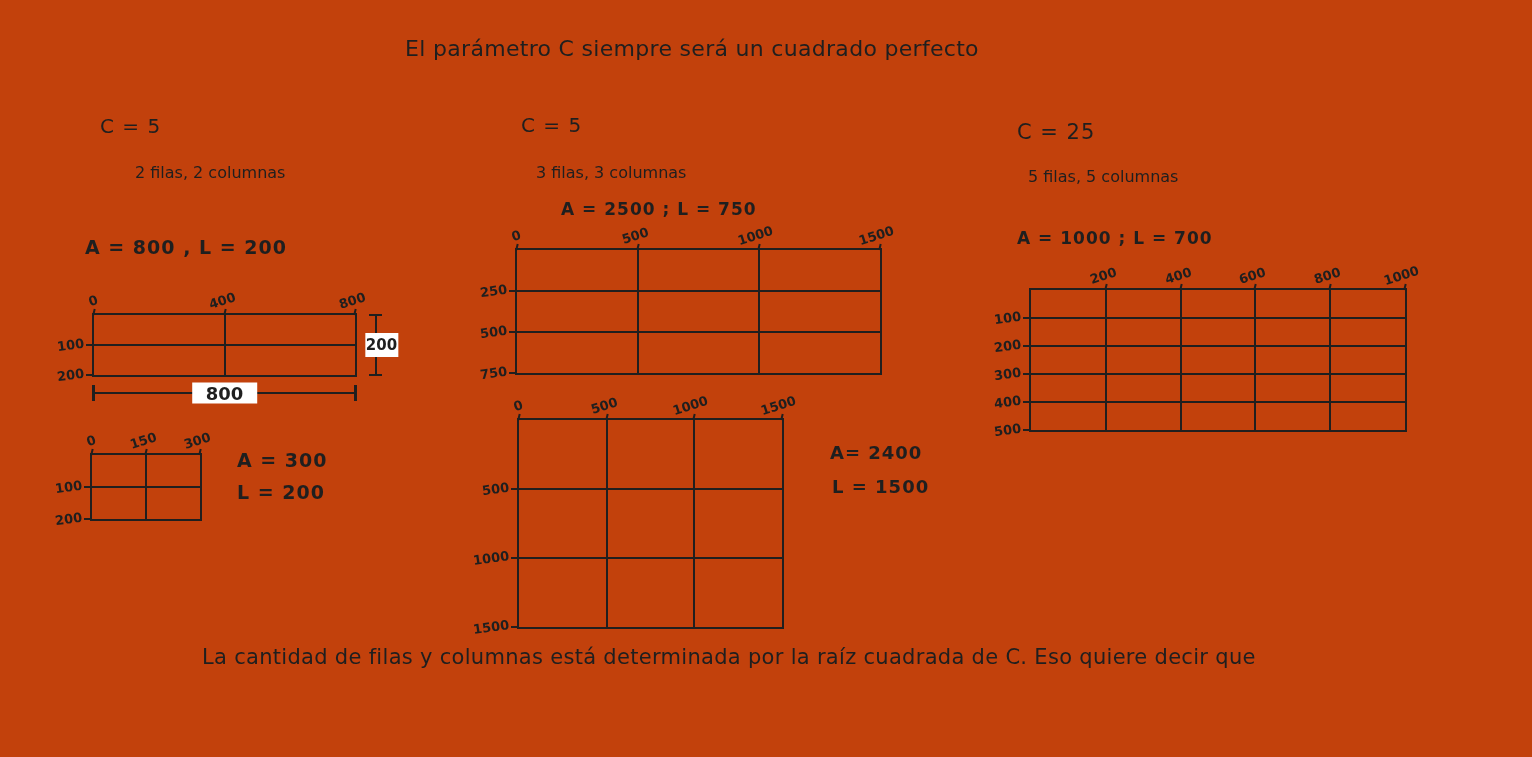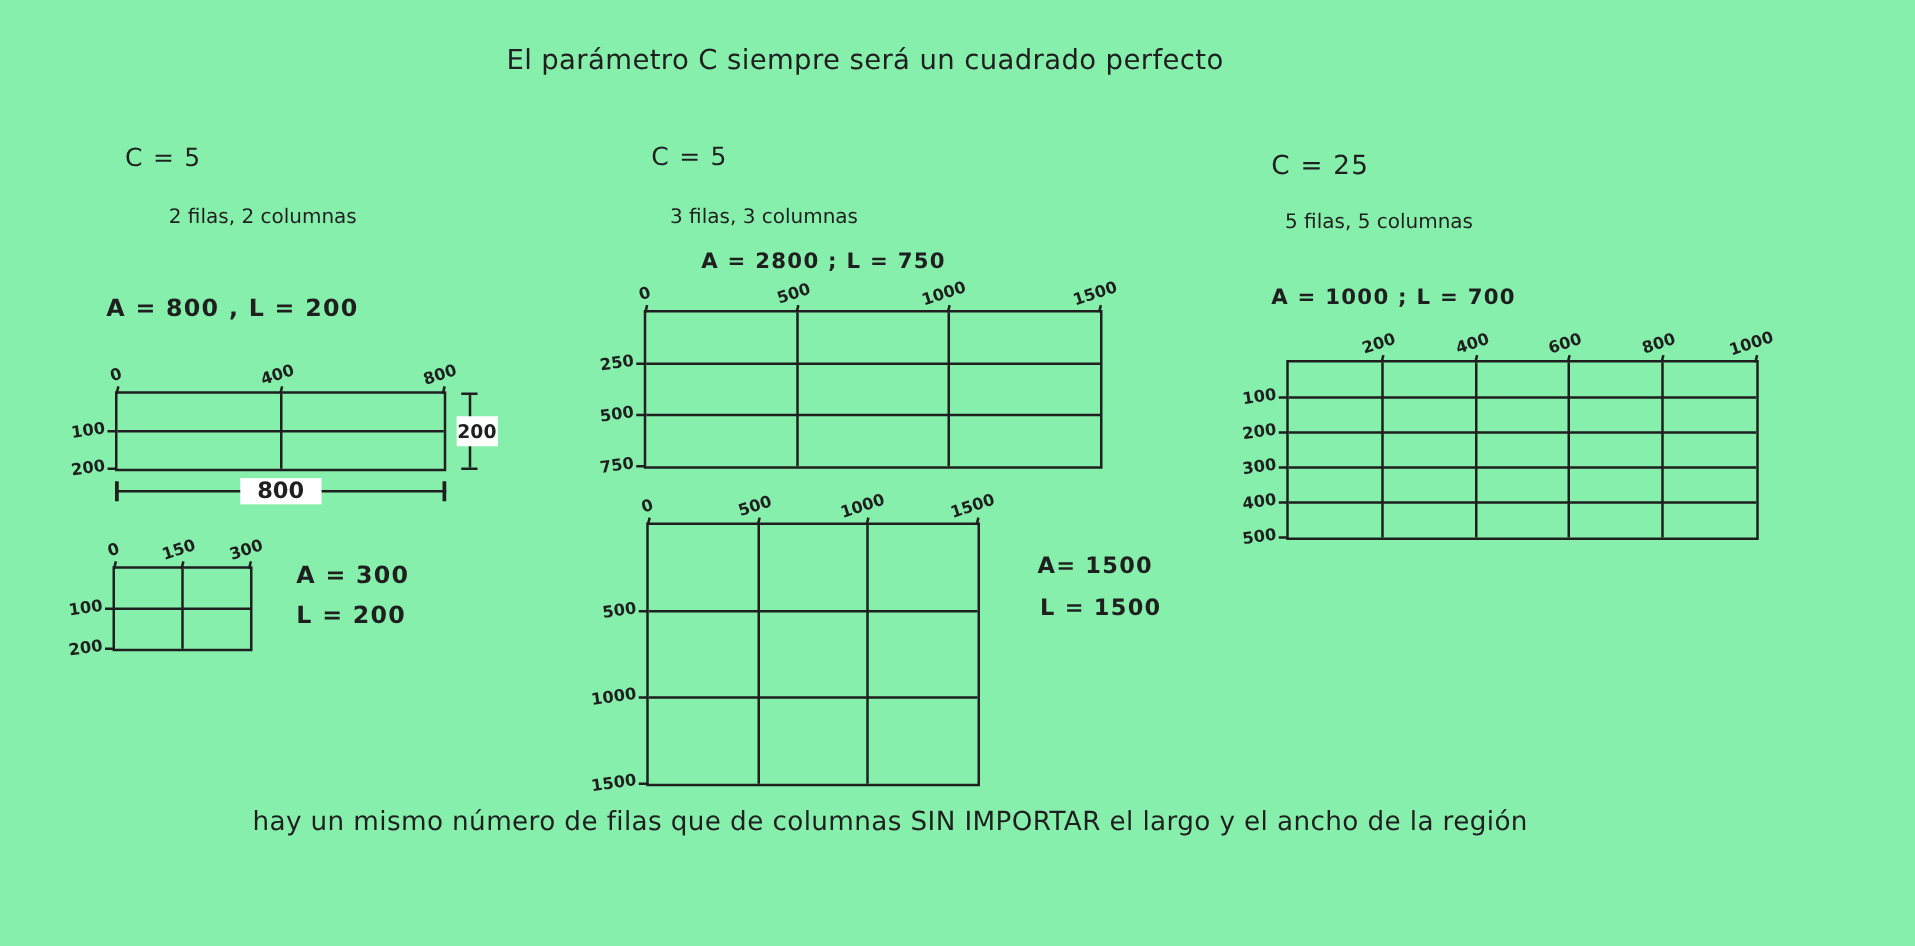--- a/index.html
+++ b/index.html
@@ -58,39 +58,39 @@
   .dimv .cap-t{position:absolute;top:0;left:1px;right:1px;height:2px;background:var(--ink,#1f1f1f);}
   .dimv .cap-b{position:absolute;bottom:0;left:1px;right:1px;height:2px;background:var(--ink,#1f1f1f);}
   .dimv .dimlabel{
     position:absolute;left:50%;top:50%;transform:translate(-32%,-50%);
     background:#fff;padding:3px 1px;font-size:15px;font-weight:bold;
   }
 </style>
 </head>
 <body>
 
-<div class="canvas" style="--ink: #1f1f1f; background: #86efac;">
+<div class="canvas" style="--ink: #1f1f1f; background: #c2410c;">
 
   <div class="page-title">El parámetro C siempre será un cuadrado perfecto</div>
 
   <div class="sec-title" style="left:100px;top:114px">C = 5</div>
   <div class="sec-sub" style="left:135px;top:163px">2 filas, 2 columnas</div>
   <div class="sec-params" style="left:85px;top:236px">A = 800 ,   L = 200</div>
 
   <div class="sec-title" style="left:521px;top:113px">C = 5</div>
   <div class="sec-sub" style="left:536px;top:163px">3 filas, 3 columnas</div>
-  <div class="sec-params" style="left:561px;top:199px;font-size:17px">A = 2800 ;   L = 750</div>
+  <div class="sec-params" style="left:561px;top:199px;font-size:17px">A = 2500 ;   L = 750</div>
 
   <div class="sec-title" style="left:1017px;top:120px;font-size:21px">C = 25</div>
   <div class="sec-sub" style="left:1028px;top:167px">5 filas, 5 columnas</div>
   <div class="sec-params" style="left:1017px;top:228px;font-size:17px">A = 1000  ;   L = 700</div>
 
   <div class="annot" style="left:237px;top:449px">A = 300</div>
   <div class="annot" style="left:237px;top:481px">L = 200</div>
-  <div class="annot" style="left:830px;top:442px;font-size:18px">A= 1500</div>
+  <div class="annot" style="left:830px;top:442px;font-size:18px">A= 2400</div>
   <div class="annot" style="left:832px;top:476px;font-size:18px">L = 1500</div>
 
   <div id="grids-layer">
       <div class="grid-box" style="left: 92px; top: 313px; width: 261px; height: 60px;">
         <div class="vline" style="left: 50%;"></div>
         <div class="hline" style="top: 50%;"></div>
         <div class="xtickmark" style="left: 0%;"></div>
         <div class="xtick" style="left: 0%;">0</div>
         <div class="xtickmark" style="left: 50%;"></div>
         <div class="xtick" style="left: 50%;">400</div>
@@ -193,16 +193,16 @@
         <div class="ytickmark" style="top: 60%;"></div>
         <div class="ytick" style="top: 60%;">300</div>
         <div class="ytickmark" style="top: 80%;"></div>
         <div class="ytick" style="top: 80%;">400</div>
         <div class="ytickmark" style="top: 100%;"></div>
         <div class="ytick" style="top: 100%;">500</div>
       </div>
     </div>
 
   <div class="footer">
-    <div>hay un mismo número de filas que de columnas SIN IMPORTAR el largo y el ancho de la región</div>
+    <div>La cantidad de filas y columnas está determinada por la raíz cuadrada de C. Eso quiere decir que</div>
   </div>
 
 </div>
 
 </body></html>

